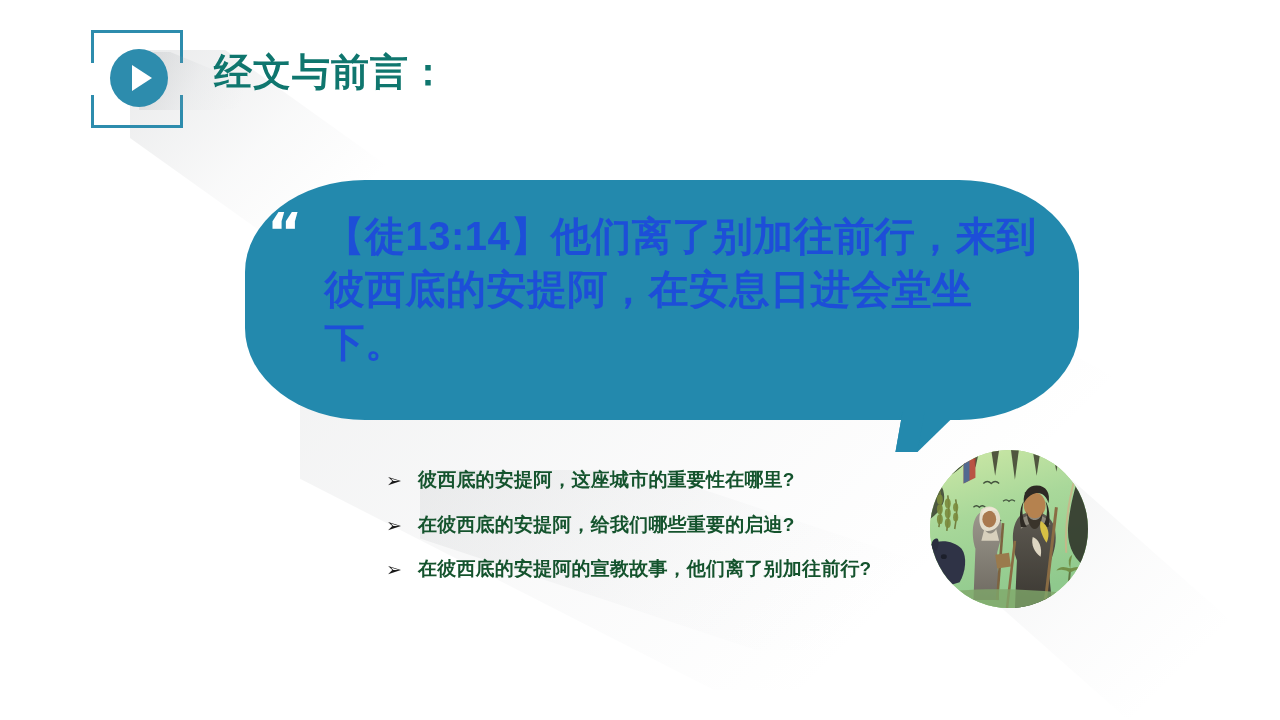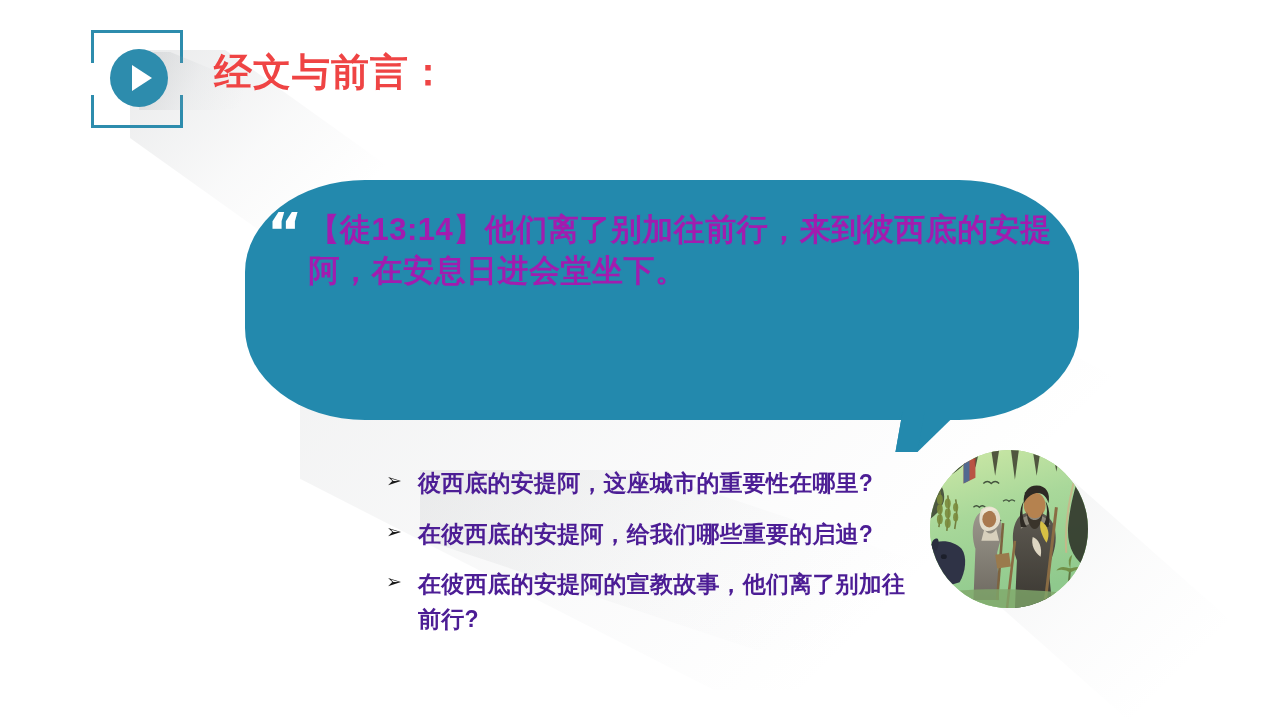--- a/index.html
+++ b/index.html
@@ -117,21 +117,21 @@
     clip-path: polygon(0% 0%, 24% 0%, 100% 70%, 100% 100%, 58% 100%, 0% 100%);
     border-radius: 0 40% 40% 0;
   }
 
   .slide-title {
     position: absolute;
     left: 214px;
     top: 52px;
     font-size: 38px;
     font-weight: bold;
-    color: #ef4444;
+    color: #0f766e;
     letter-spacing: 1px;
     line-height: 1.1;
     white-space: nowrap;
   }
 
   
   .bubble-wrap {
     position: absolute;
     left: 245px;
     top: 180px;
@@ -168,26 +168,27 @@
   .quote-mark {
     color: #ffffff;
     font-size: 54px;
     font-weight: bold;
     line-height: 0.85;
     margin-right: 6px;
     flex: 0 0 auto;
     font-family: "DejaVu Sans", "Liberation Sans", sans-serif;
   }
   .quote-text {
-    color: #a21caf;
-    font-size: 31px;
+    color: #1d4ed8;
+    font-size: 40px;
     font-weight: bold;
     line-height: 1.32;
     letter-spacing: 0.5px;
     flex: 1 1 auto;
+    margin-left: 16px;
   }
 
   
   .bullets {
     position: absolute;
     left: 386px;
     top: 466px;
     width: 530px;
   }
   .bullet {
@@ -199,22 +200,22 @@
   .bullet-marker {
     flex: 0 0 auto;
     width: 32px;
     color: #1a1a1a;
     font-size: 19px;
     line-height: 1.5;
     font-family: "DejaVu Sans", sans-serif;
   }
   .bullet-text {
     flex: 1 1 auto;
-    color: #4c1d95;
-    font-size: 23px;
+    color: #14532d;
+    font-size: 19px;
     font-weight: bold;
     line-height: 1.5;
     letter-spacing: 0.2px;
   }
 
   
   .photo {
     position: absolute;
     left: 930px;
     top: 450px;

